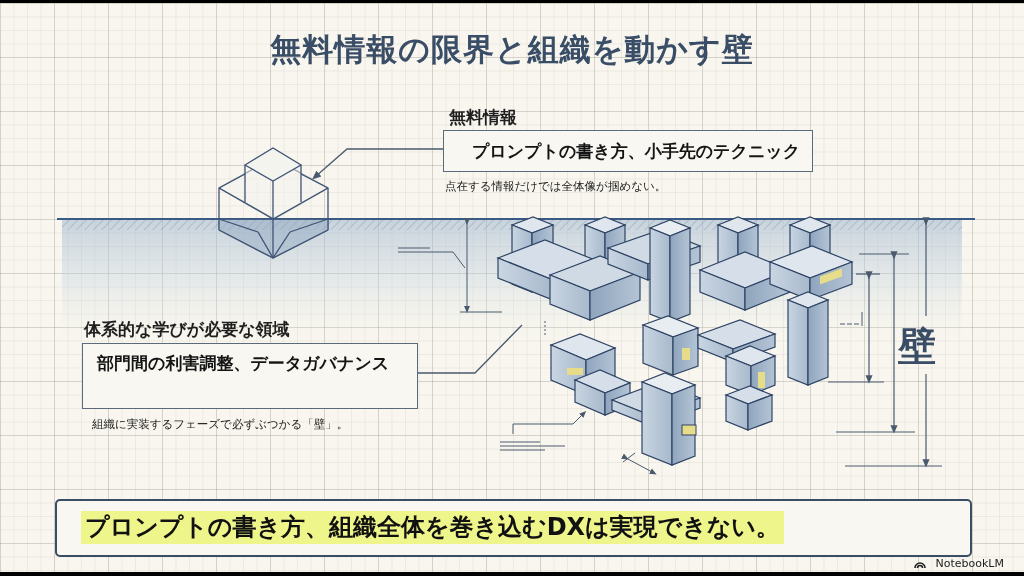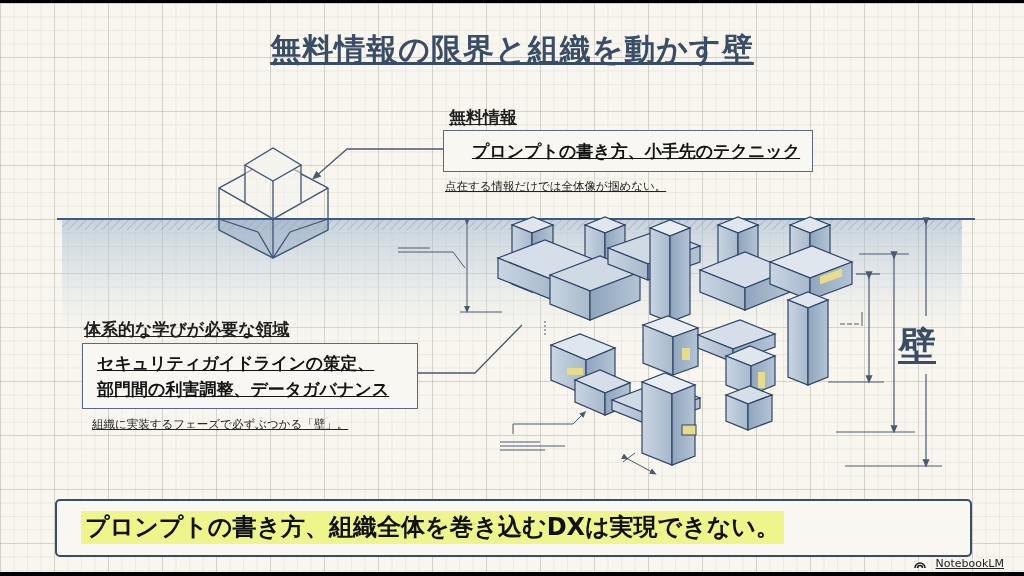--- a/index.html
+++ b/index.html
@@ -7,21 +7,21 @@
   #slide {
     position:absolute; left:0; top:3px; width:1024px; height:569px; overflow:hidden;
     background-color:#f8f6ee;
     background-image:
       linear-gradient(to right, rgba(150,150,140,0.28) 1px, transparent 1px),
       linear-gradient(to bottom, rgba(150,150,140,0.28) 1px, transparent 1px),
       linear-gradient(to right, rgba(190,190,180,0.22) 1px, transparent 1px),
       linear-gradient(to bottom, rgba(190,190,180,0.22) 1px, transparent 1px);
     background-size:54px 54px, 54px 54px, 13.5px 13.5px, 13.5px 13.5px;
   }
-  .abs { position:absolute;text-decoration:underline; }
+  .abs { position:absolute; }
   .title {
     left:0; width:1024px; top:26px; text-align:center;
     font-size:31px; font-weight:bold; color:#3a4d66; letter-spacing:1px;
   }
   .label-heading { font-size:17px; font-weight:bold; color:#1f1f1f; }
   .note { font-size:11.5px; color:#222; }
   .box {
     background:#f8f7f1; border:1.5px solid #5a6a7c; box-sizing:border-box;
     color:#141414; font-weight:bold;padding-left:16px;
   }
@@ -217,21 +217,20 @@
   </svg>
 
   <div class="abs title">無料情報の限界と組織を動かす壁</div>
 
   <div class="abs label-heading" style="left:449px; top:103px;">無料情報</div>
   <div class="abs box box1">プロンプトの書き方、小手先のテクニック</div>
   <div class="abs note" style="left:445px; top:176px;">点在する情報だけでは全体像が掴めない。</div>
 
   <div class="abs label-heading" style="left:84px; top:315px;">体系的な学びが必要な領域</div>
   <div class="abs box box2">
-    <div>セキュリティガイドラインの策定、</div>
     <div>部門間の利害調整、データガバナンス</div>
   </div>
   <div class="abs note" style="left:92px; top:414px;">組織に実装するフェーズで必ずぶつかる「壁」。</div>
 
   <div class="abs wall">壁</div>
 
   <div class="abs banner">
     <span class="hl">プロンプトの書き方、組織全体を巻き込むDXは実現できない。</span>
   </div>
 

